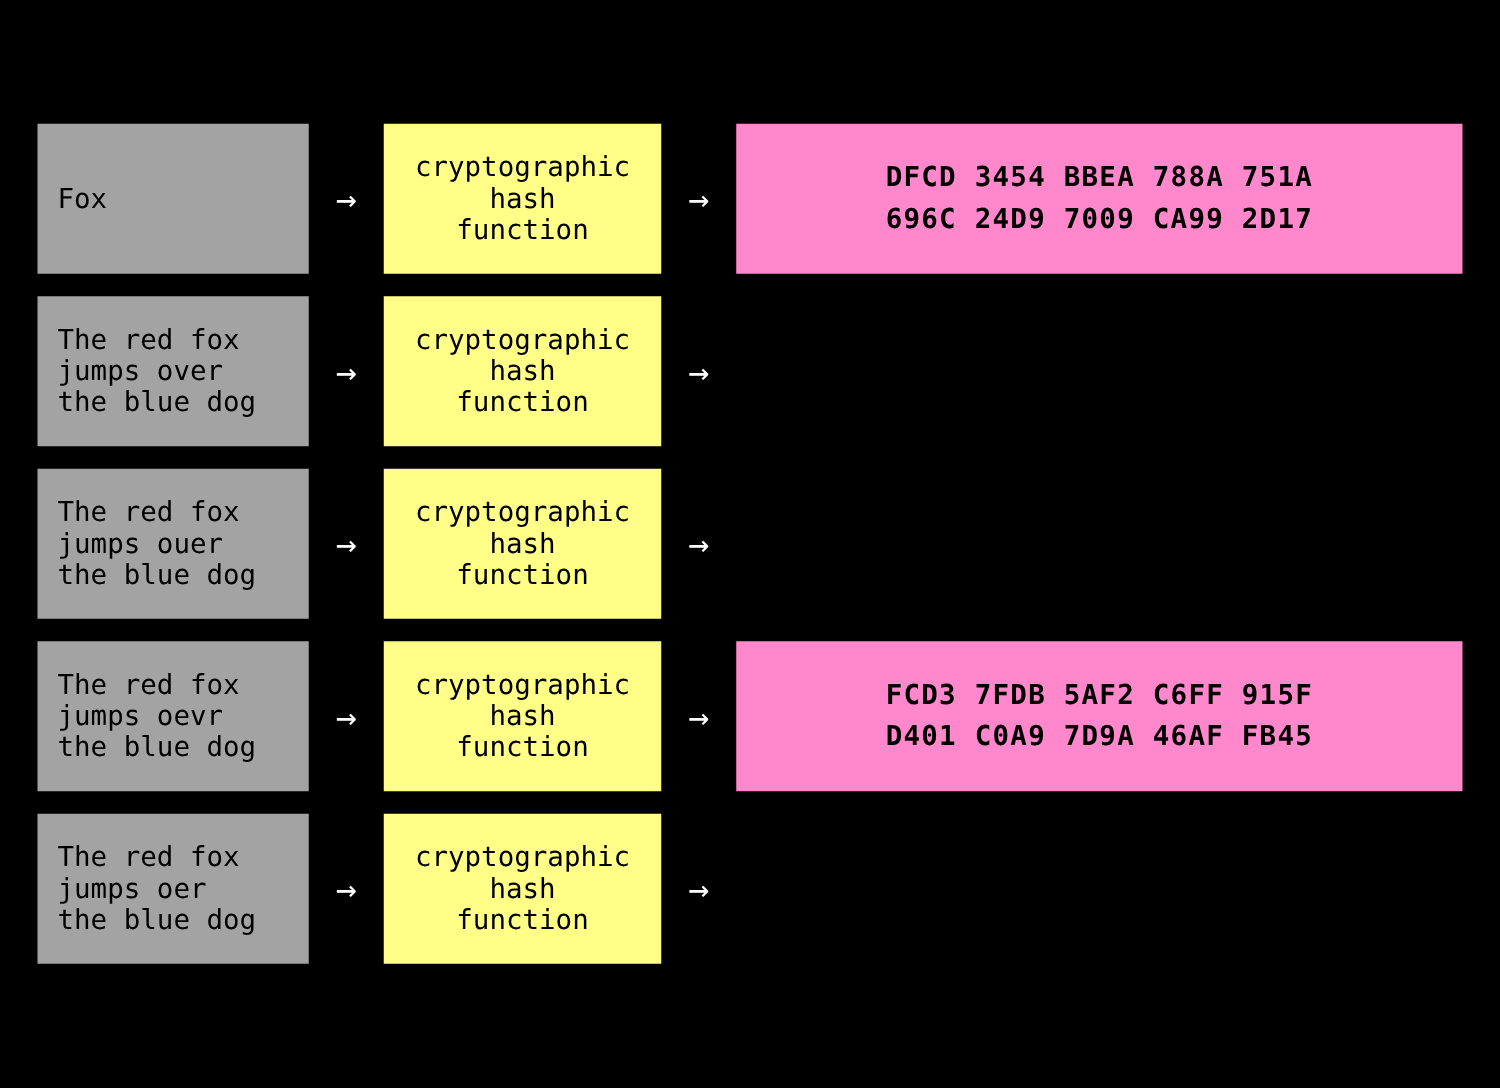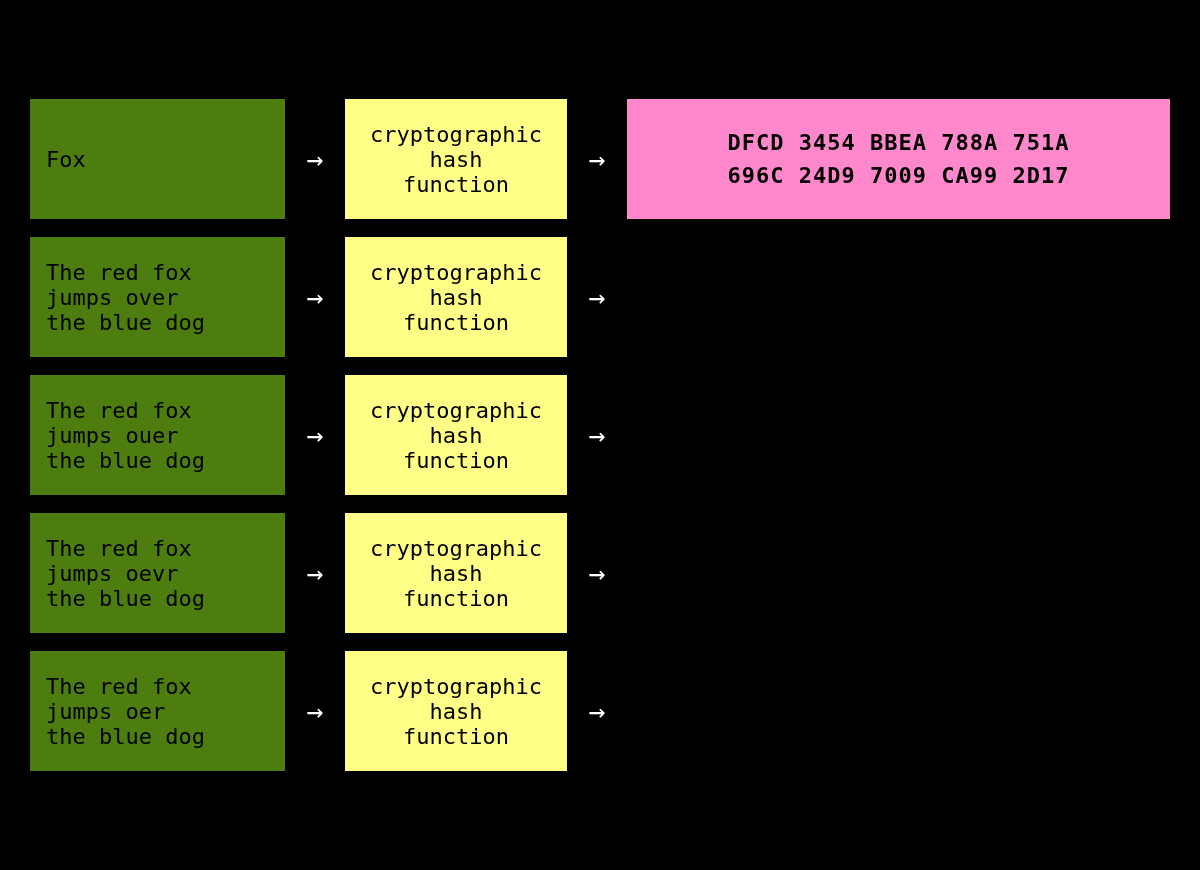--- a/index.html
+++ b/index.html
@@ -18,26 +18,26 @@
       gap: 18px;
       padding: 20px;
       width: 1180px;
     }
     .row {
       display: flex;
       align-items: center;
       gap: 0px;
     }
     .input-box {
-      background: #4d7c0f;
+      background: #a3a3a3;
       color: #000;
       font-size: 22px;
       font-weight: normal;
       padding: 14px 16px;
-      width: 255px;
+      width: 217px;
       min-height: 120px;
       display: flex;
       align-items: center;
       justify-content: flex-start;
       flex-shrink: 0;
     }
     .arrow {
       color: #fff;
       font-size: 28px;
       width: 60px;
@@ -110,20 +110,21 @@
     </div>
     <div class="row">
       <div class="input-box" style="white-space: pre-line;">The red fox
 jumps oevr
 the blue dog</div>
       <div class="arrow">→</div>
       <div class="hash-box" style="white-space: pre-line;">cryptographic
 hash
 function</div>
       <div class="arrow">→</div>
+      <div class="output-box">FCD3  7FDB  5AF2  C6FF  915F<br>D401  C0A9  7D9A  46AF  FB45</div>
     </div>
     <div class="row">
       <div class="input-box" style="white-space: pre-line;">The red fox
 jumps oer
 the blue dog</div>
       <div class="arrow">→</div>
       <div class="hash-box" style="white-space: pre-line;">cryptographic
 hash
 function</div>
       <div class="arrow">→</div>

